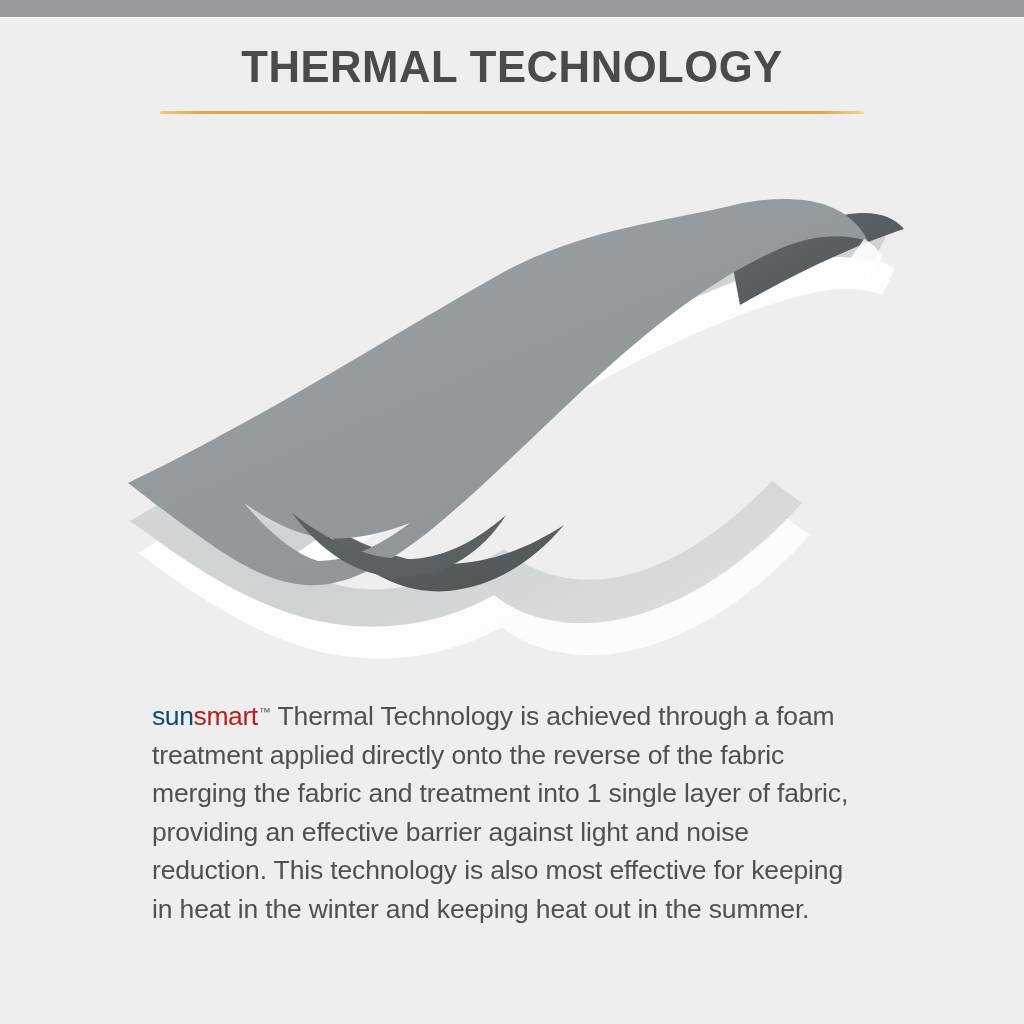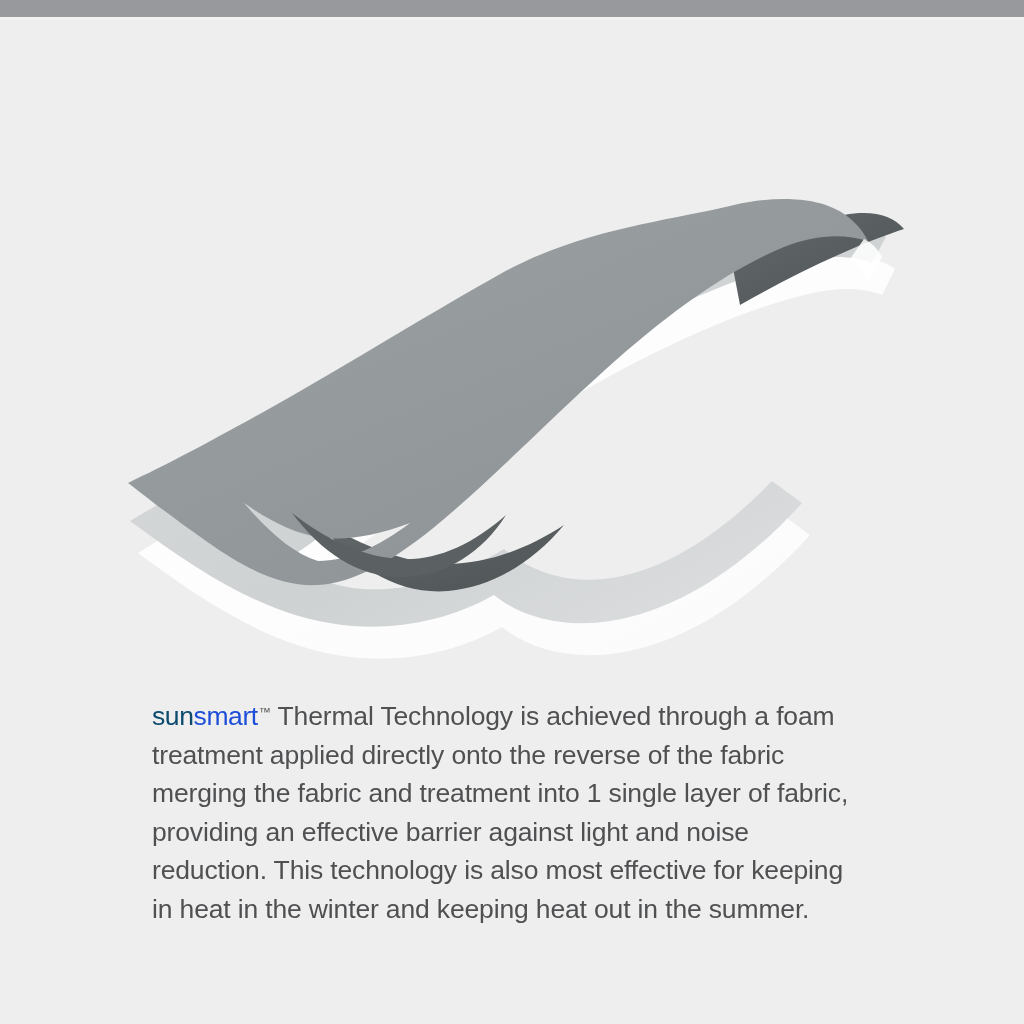--- a/index.html
+++ b/index.html
@@ -96,37 +96,41 @@
     color: #4f5052;
     font-weight: 400;
     letter-spacing: -0.15px;
     text-align: left;
   }
   .brand {
     font-weight: 400;
     letter-spacing: -0.4px;
   }
   .brand-sun  { color: #0c4a6e; }
-  .brand-smart{ color: #1d4ed8; }
+  .brand-smart{ color: #b91c1c; }
   .brand-tm {
     font-size: 12px;
     vertical-align: 9px;
     color: #4f5052;
     letter-spacing: 0;
     padding-left: 1px;
   }
 </style>
 </head>
 <body>
 
 <div class="top-band"></div>
 <div class="top-band-shadow"></div>
 
 <div class="page">
 
+  <div class="header">
+    <h1 class="page-title">THERMAL TECHNOLOGY</h1>
+    <div class="title-rule"></div>
+  </div>
 
   <div class="illustration">
     <svg viewBox="0 0 790 480" xmlns="http://www.w3.org/2000/svg">
       <defs>
         <linearGradient id="gTop" x1="0.15" y1="0.1" x2="0.85" y2="0.95">
           <stop offset="0%" stop-color="#9ba1a3"></stop>
           <stop offset="45%" stop-color="#949a9c"></stop>
           <stop offset="100%" stop-color="#8d9396"></stop>
         </linearGradient>
         <linearGradient id="gMid" x1="0.1" y1="0.1" x2="0.9" y2="0.9">

